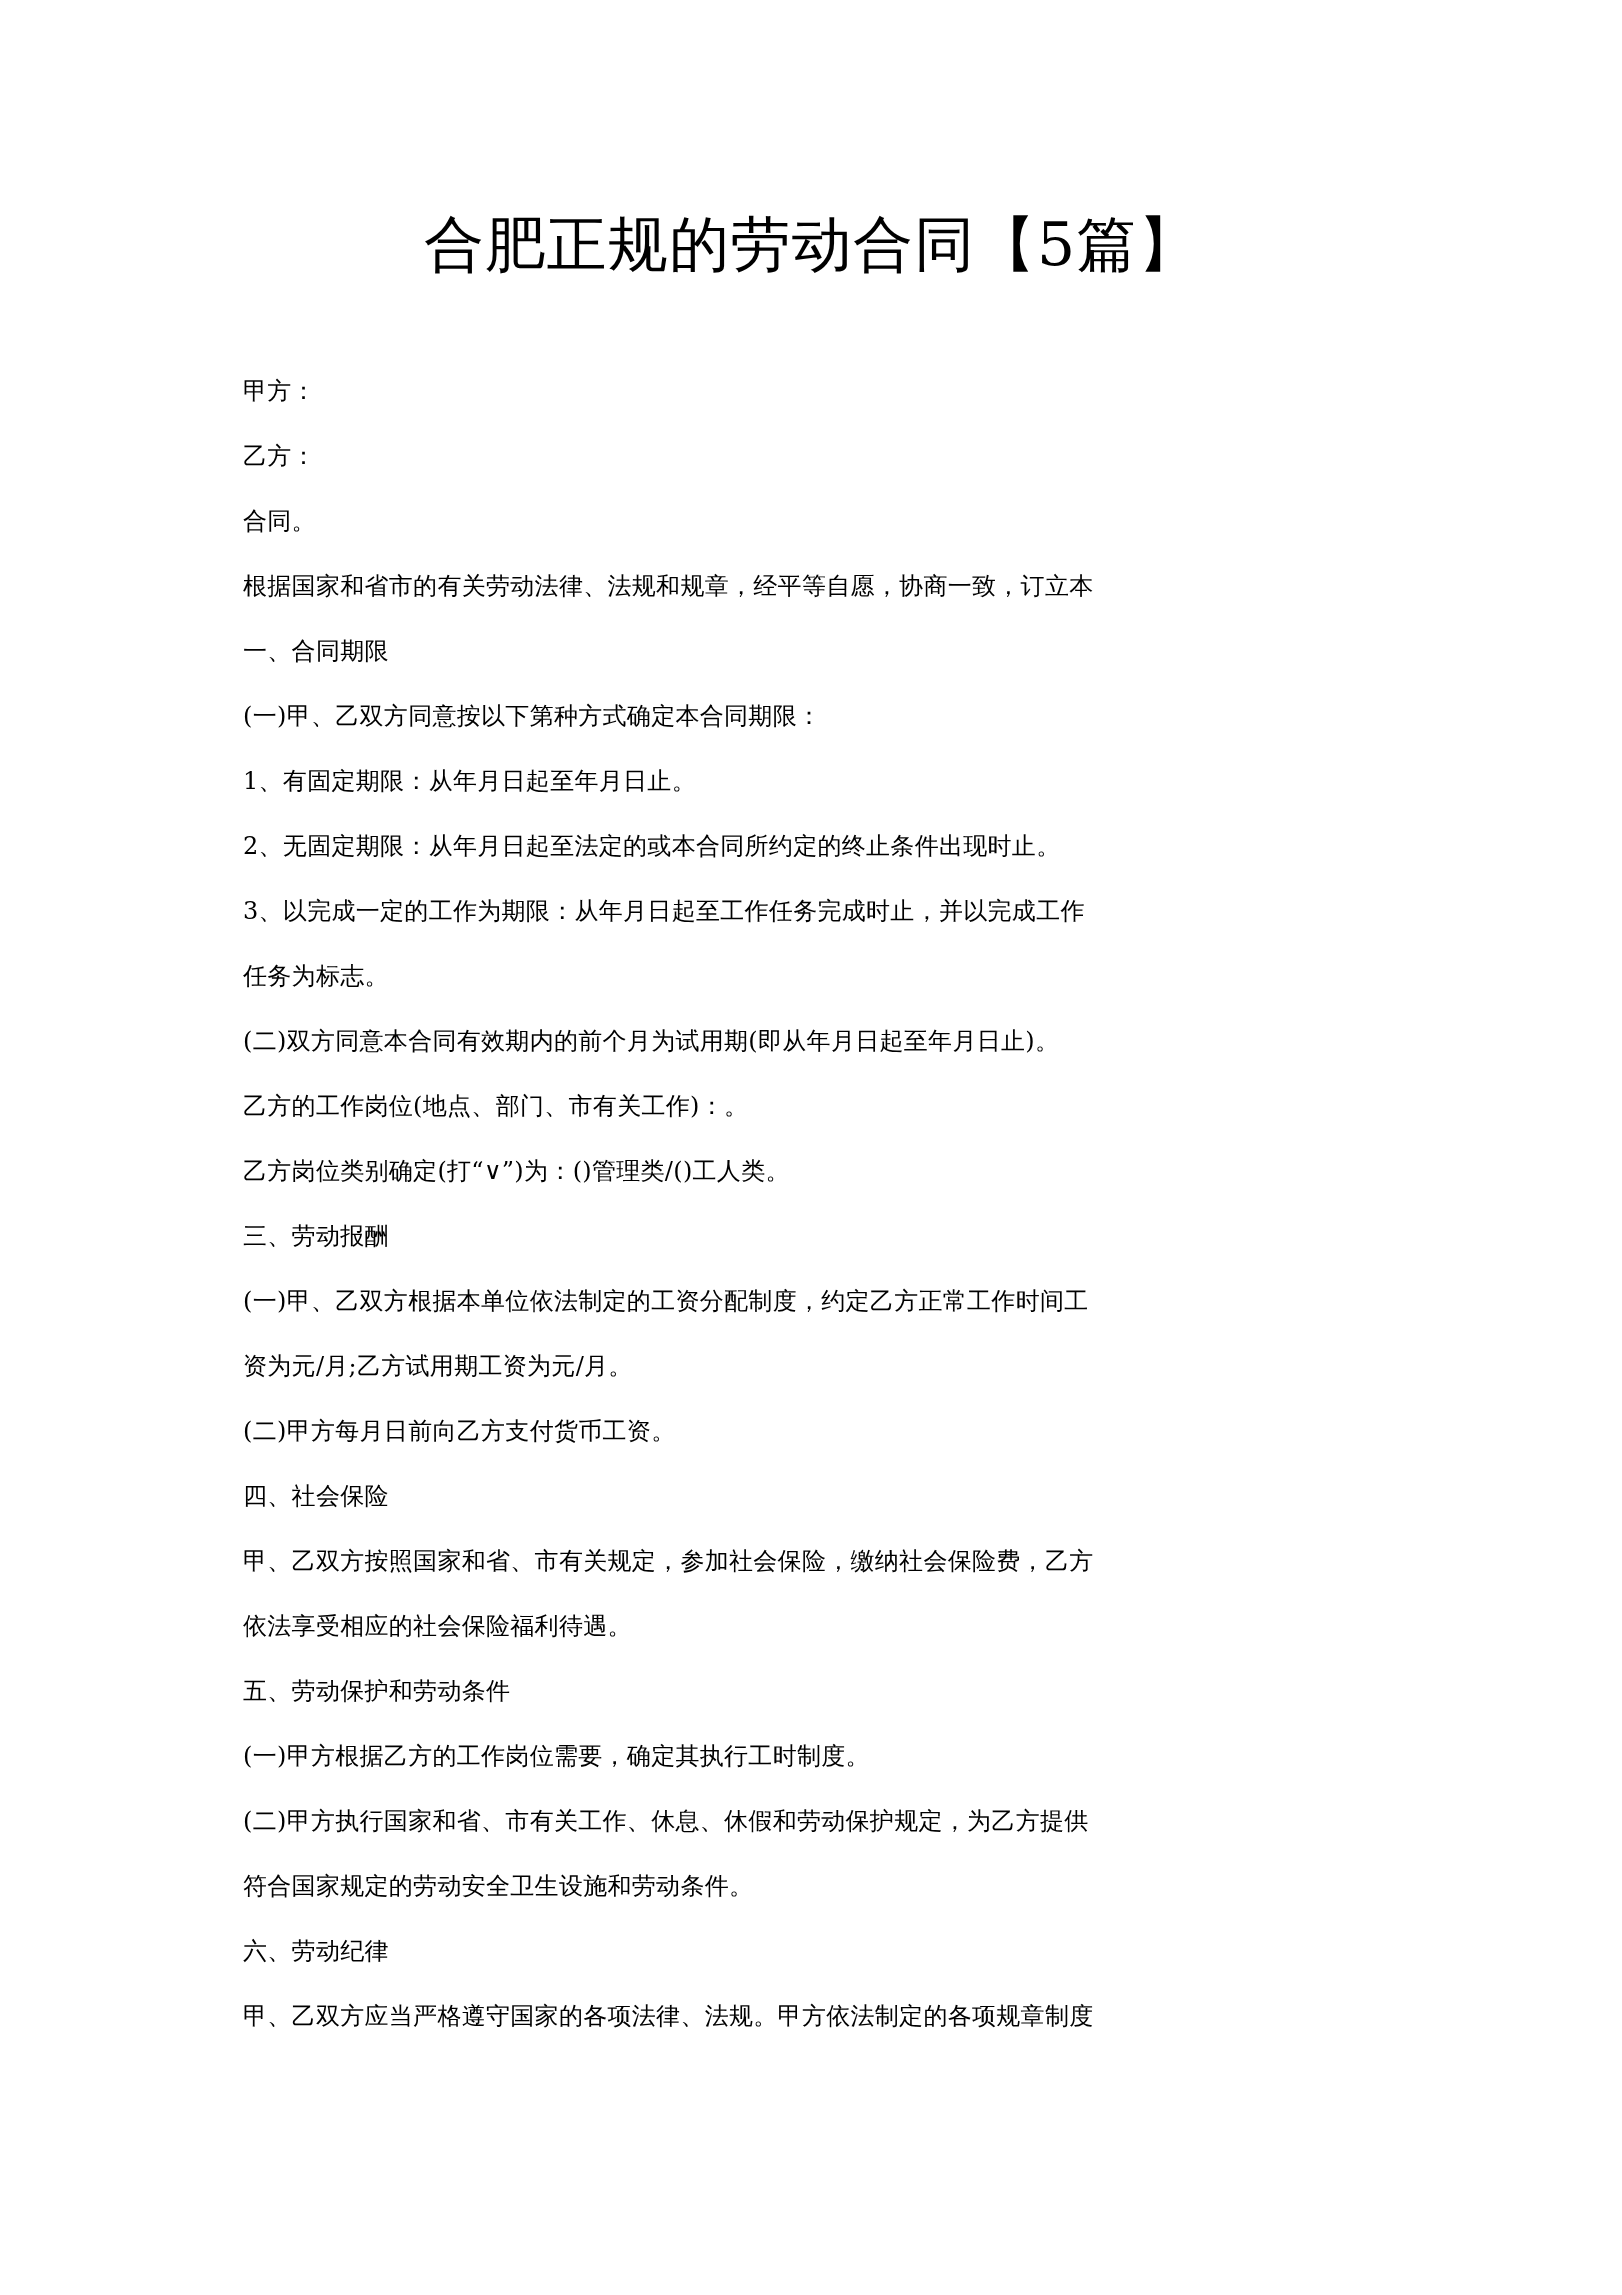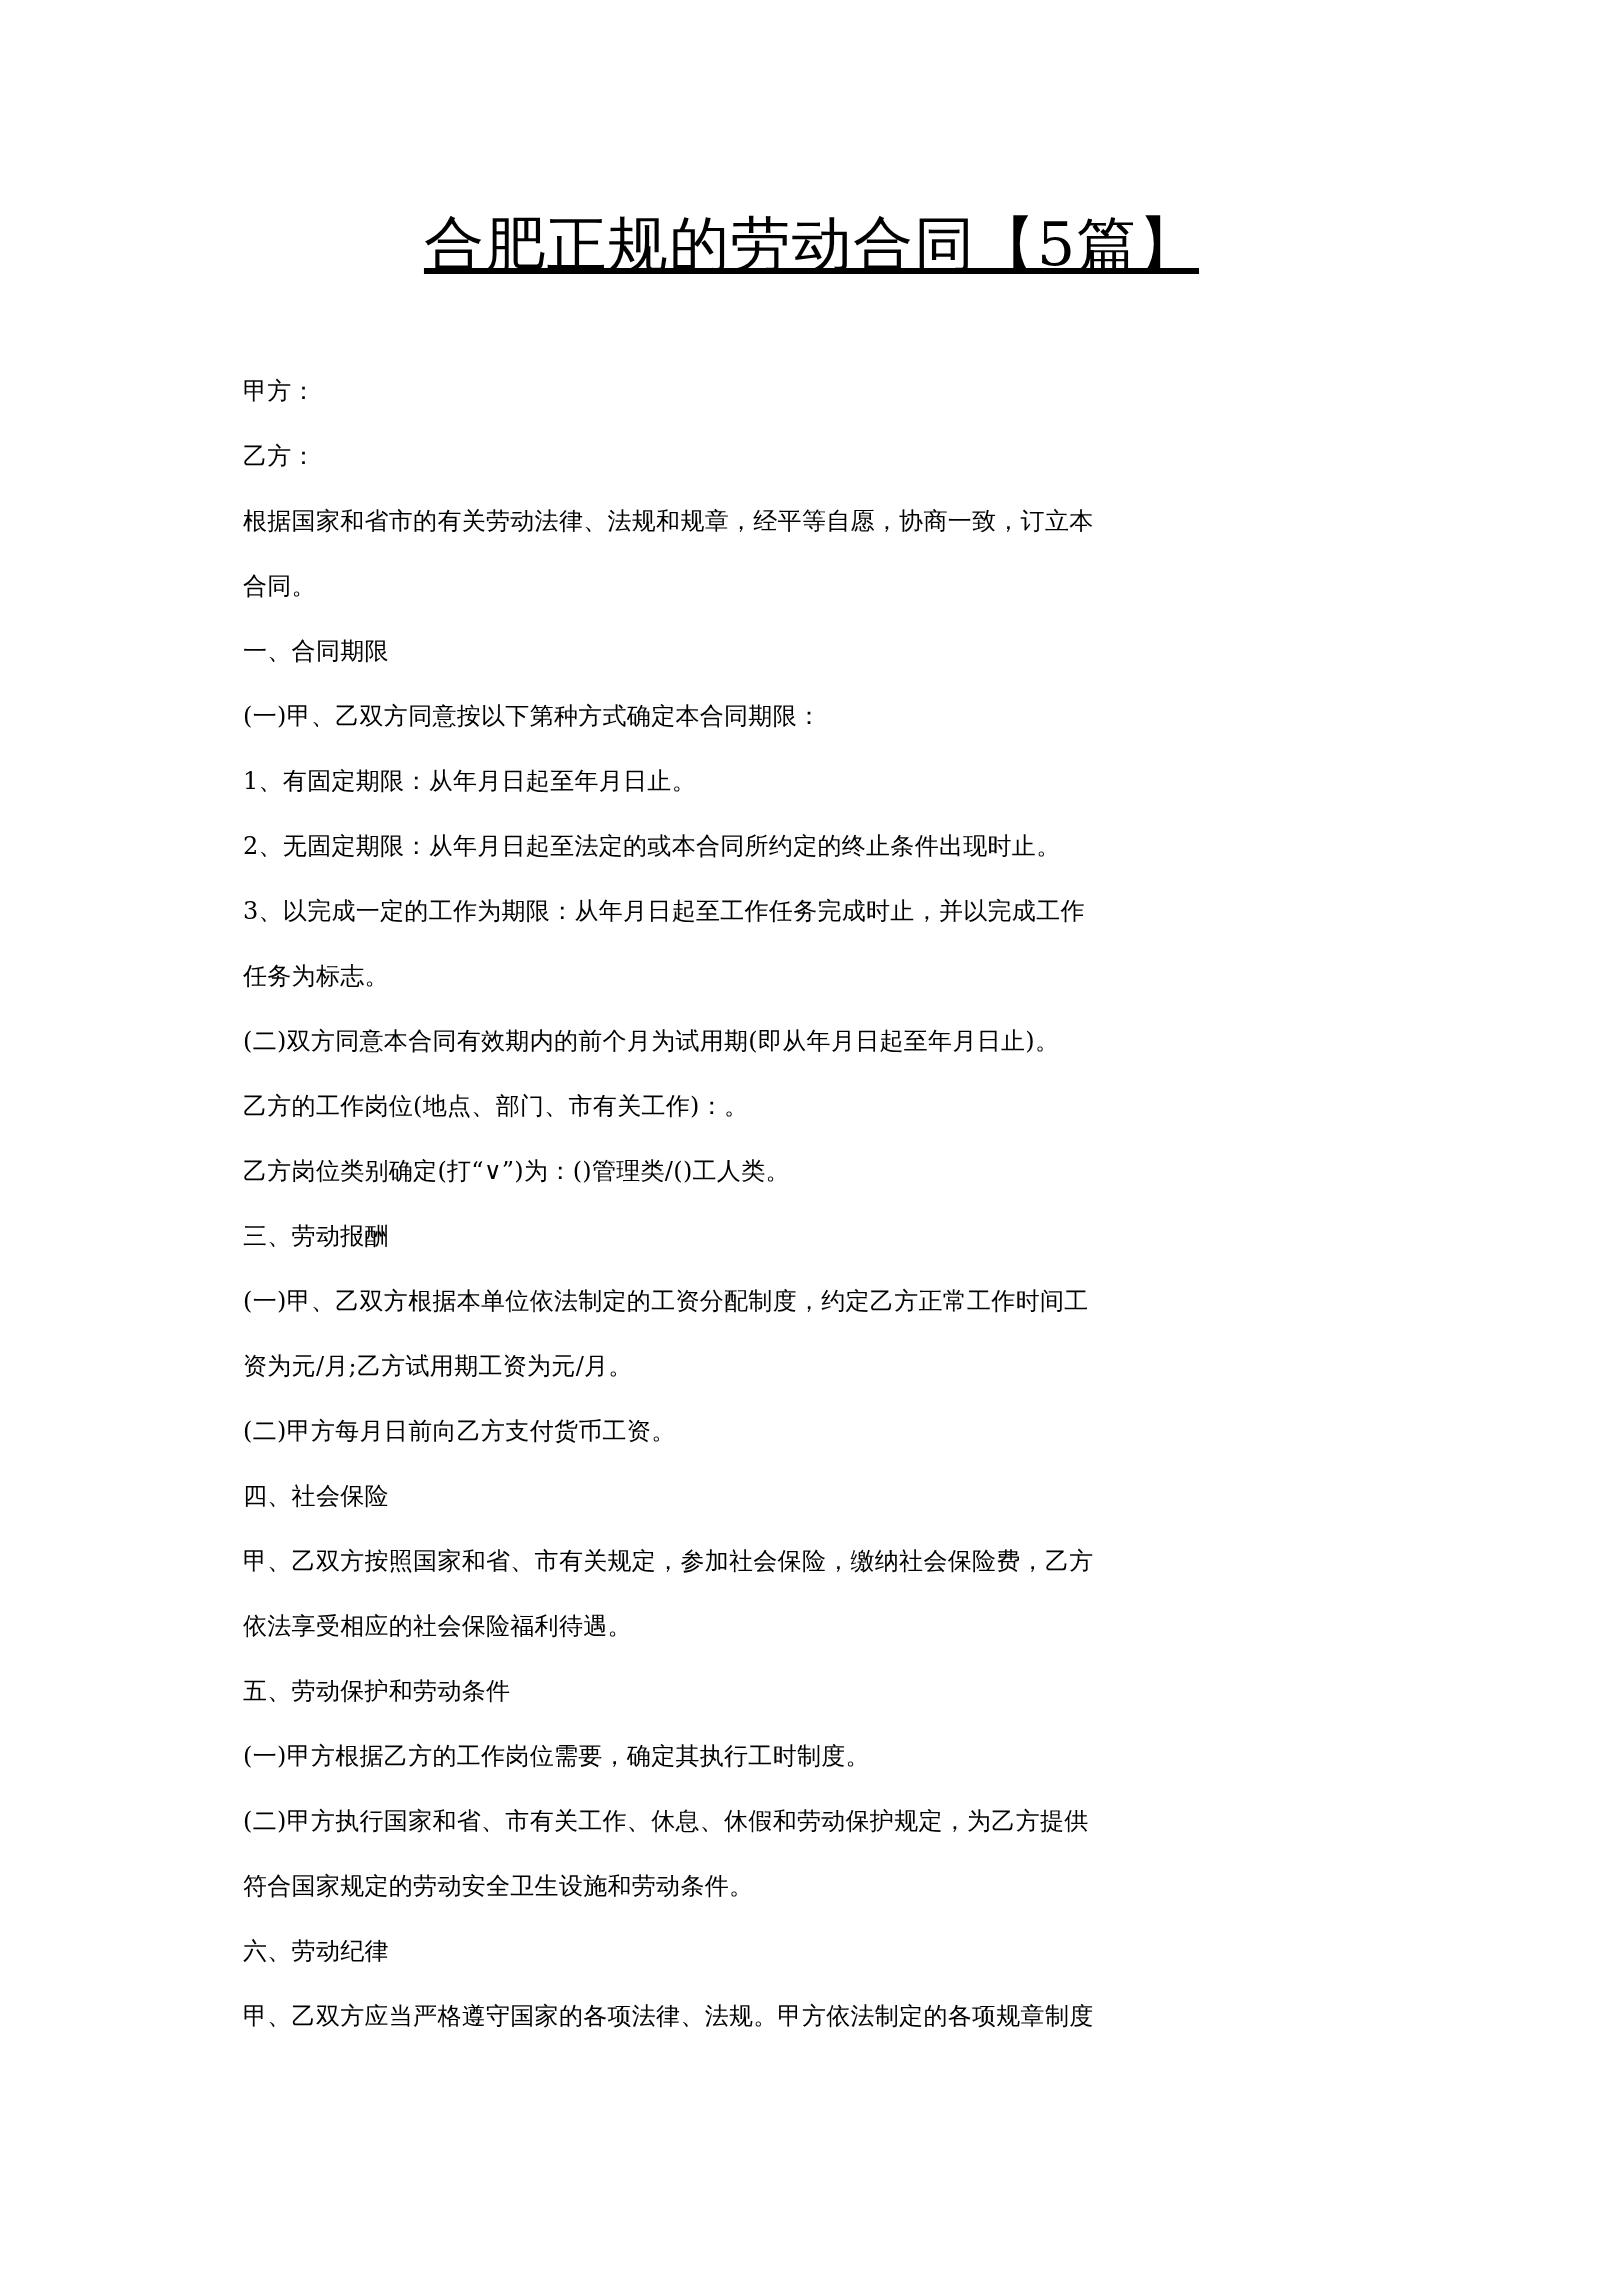--- a/index.html
+++ b/index.html
@@ -26,21 +26,20 @@
       position: absolute;
       left: 0;
       top: 208px;
       width: 1623px;
       text-align: center;
       font-size: 60px;
       line-height: 72px;
       letter-spacing: 1.3px;
       font-weight: normal;
       margin: 0;
-      text-decoration: underline;
     }
     .body {
       position: absolute;
       left: 243px;
       top: 359px;
       width: 1152px;
     }
     .line {
       font-size: 24px;
       line-height: 65px;
@@ -53,22 +52,22 @@
   </style>
 </head>
 <body>
 
 <div class="page">
   <h1 class="title">合肥正规的劳动合同【5篇】</h1>
 
   <div class="body">
     <p class="line">甲方：</p>
     <p class="line">乙方：</p>
+    <p class="line">合同。</p>
     <p class="line">根据国家和省市的有关劳动法律、法规和规章，经平等自愿，协商一致，订立本</p>
-    <p class="line">合同。</p>
     <p class="line">一、合同期限</p>
     <p class="line">(一)甲、乙双方同意按以下第种方式确定本合同期限：</p>
     <p class="line">1、有固定期限：从年月日起至年月日止。</p>
     <p class="line">2、无固定期限：从年月日起至法定的或本合同所约定的终止条件出现时止。</p>
     <p class="line">3、以完成一定的工作为期限：从年月日起至工作任务完成时止，并以完成工作</p>
     <p class="line">任务为标志。</p>
     <p class="line">(二)双方同意本合同有效期内的前个月为试用期(即从年月日起至年月日止)。</p>
     <p class="line">乙方的工作岗位(地点、部门、市有关工作)：。</p>
     <p class="line">乙方岗位类别确定(打“∨”)为：()管理类/()工人类。</p>
     <p class="line">三、劳动报酬</p>

